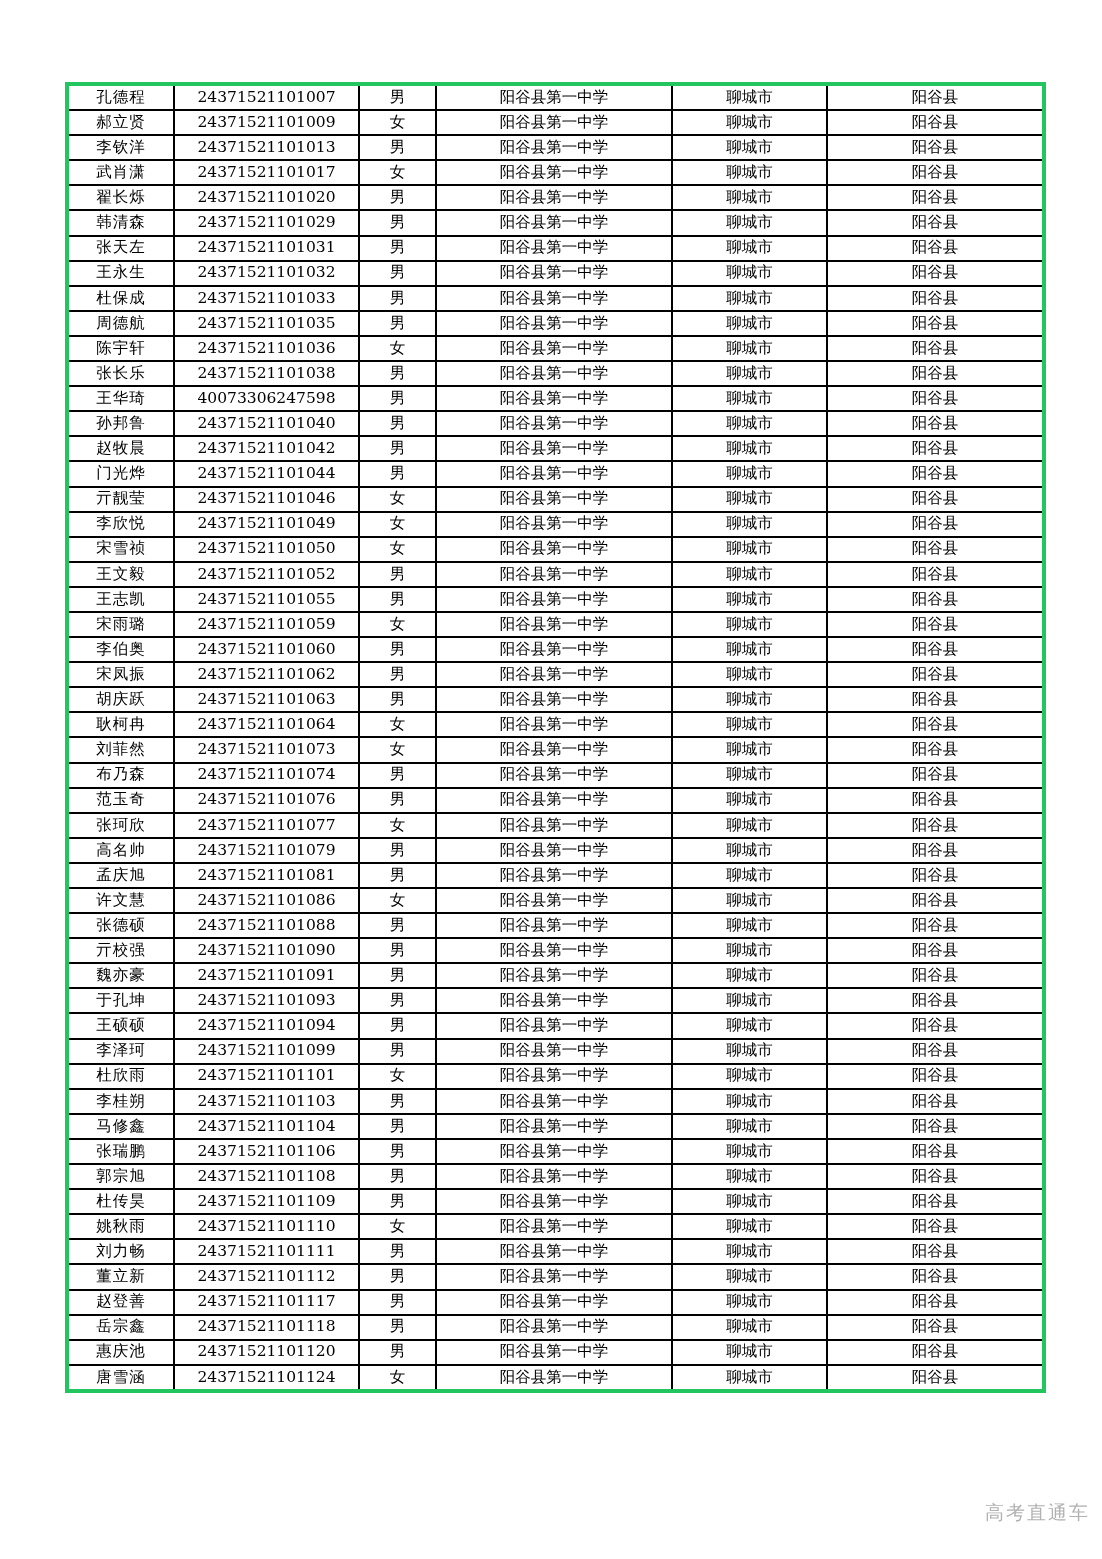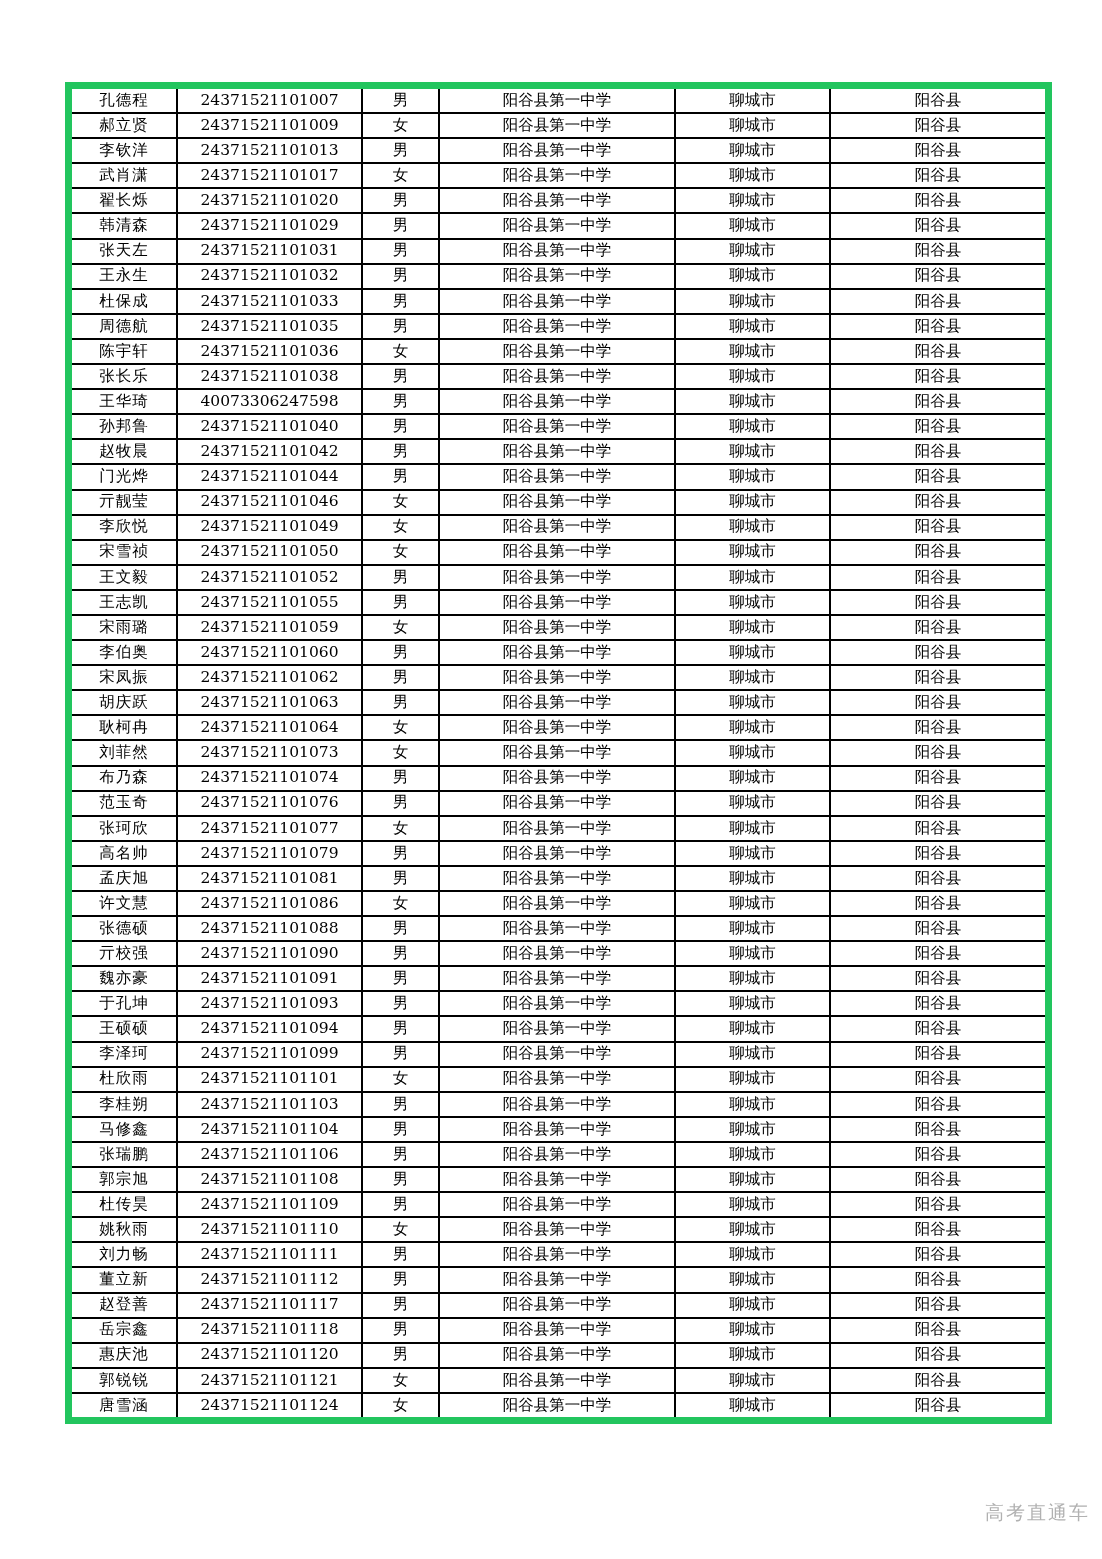--- a/index.html
+++ b/index.html
@@ -16,21 +16,21 @@
   }
   .table-wrap {
     position: absolute;
     left: 65px;
     top: 82px;
   }
   table.student-table {
     border-collapse: collapse;
     table-layout: fixed;
     width: 972px;
-    border: 7px solid #22c55e;
+    border: 4px solid #22c55e;
   }
   table.student-table td {
     border: 2px solid #000000;
     height: 23.1px;
     padding: 0;
     text-align: center;
     vertical-align: middle;
     font-size: 15.5px;
     line-height: 1;
     white-space: nowrap;
@@ -460,28 +460,20 @@
         </tr>
         <tr>
           <td class="c0">惠庆池</td>
           <td class="c1">24371521101120</td>
           <td class="c2">男</td>
           <td class="c3">阳谷县第一中学</td>
           <td class="c4">聊城市</td>
           <td class="c5">阳谷县</td>
         </tr>
         <tr>
-          <td class="c0">郭锐锐</td>
-          <td class="c1">24371521101121</td>
-          <td class="c2">女</td>
-          <td class="c3">阳谷县第一中学</td>
-          <td class="c4">聊城市</td>
-          <td class="c5">阳谷县</td>
-        </tr>
-        <tr>
           <td class="c0">唐雪涵</td>
           <td class="c1">24371521101124</td>
           <td class="c2">女</td>
           <td class="c3">阳谷县第一中学</td>
           <td class="c4">聊城市</td>
           <td class="c5">阳谷县</td>
         </tr>
       </tbody>
   </table>
 </div>

